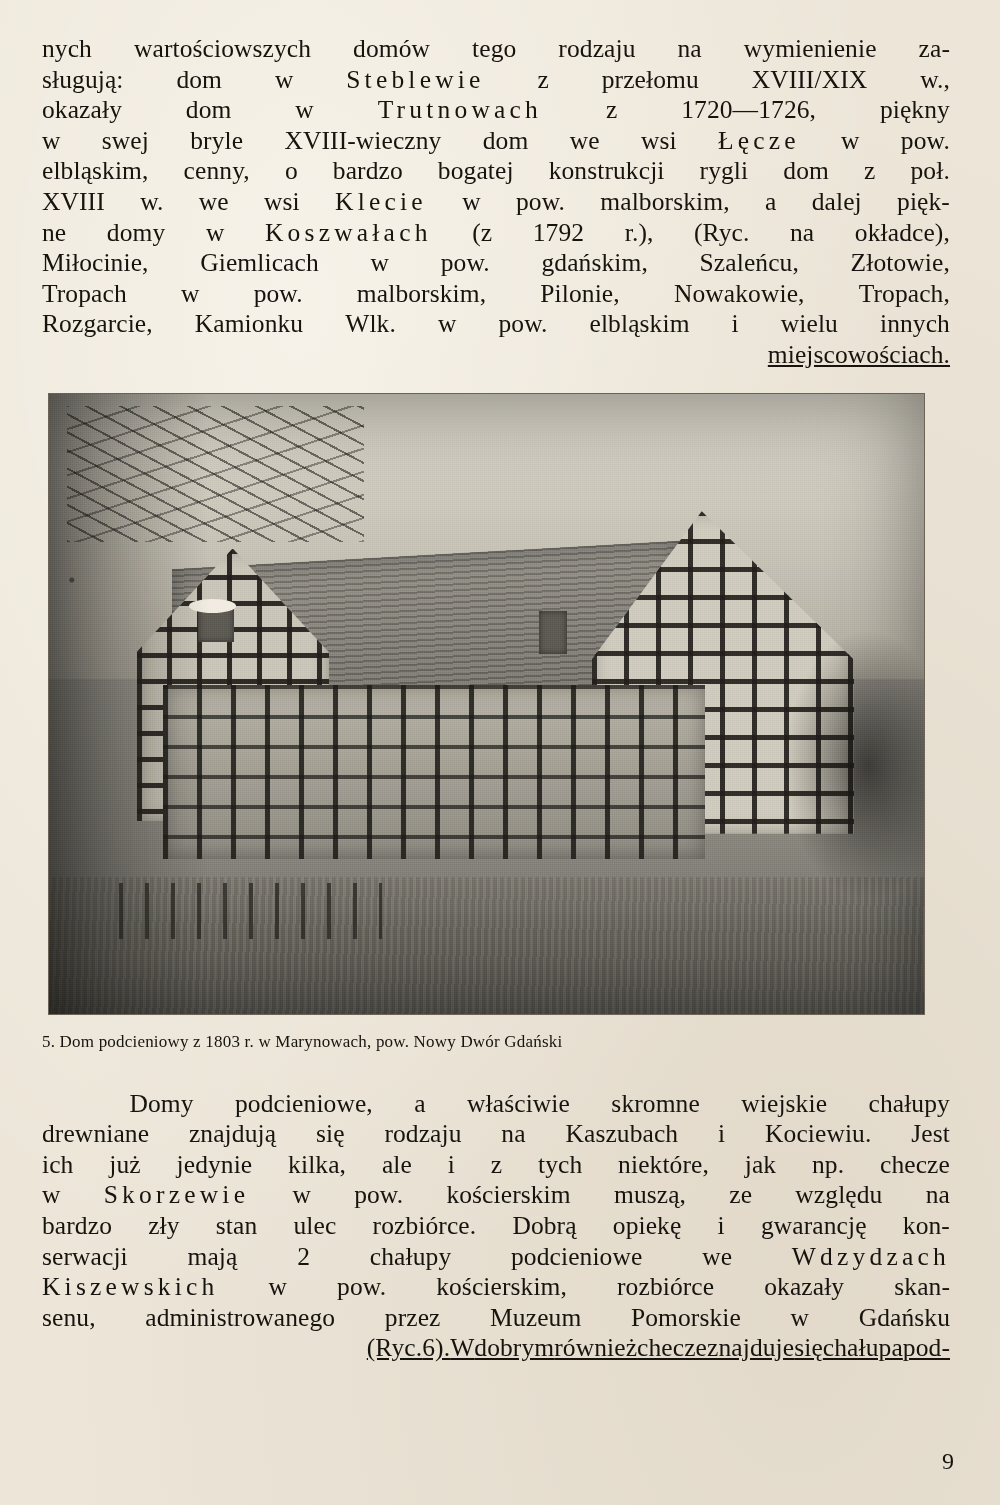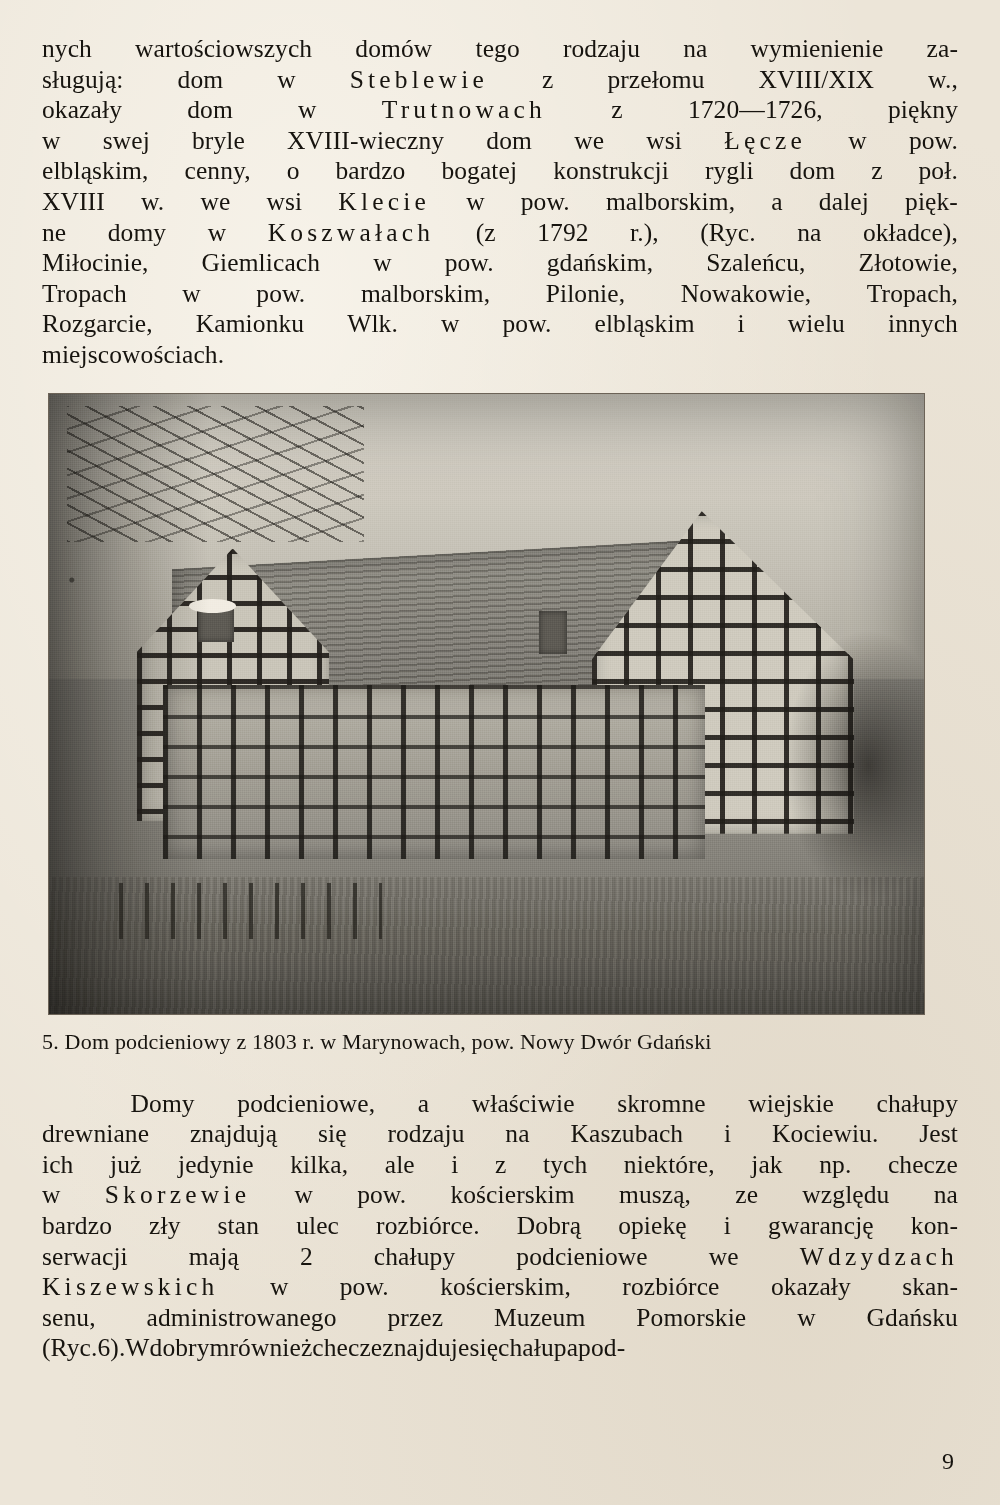--- a/index.html
+++ b/index.html
@@ -19,21 +19,21 @@
     position: absolute;
     inset: 0;
     background:
       radial-gradient(ellipse at 30% 20%, rgba(255,253,247,0.55), rgba(0,0,0,0) 60%),
       radial-gradient(ellipse at 80% 85%, rgba(214,203,184,0.45), rgba(0,0,0,0) 65%),
       #ece5d8;
   }
   .content {
     position: absolute;
     left: 42px;
-    right: 42px;
+    right: 50px;
     top: 34px;
   }
 
   
   .para {
     font-size: 25.5px;
     line-height: 30.6px;
     text-align: justify;
     text-justify: inter-word;
     letter-spacing: 0.1px;
@@ -51,21 +51,22 @@
   }
 
   
   .jline {
     display: flex;
     justify-content: space-between;
     white-space: pre;
     width: 100%;
   }
   .jline.last {
-    justify-content: flex-start;
+    justify-content: flex-end;
+    text-decoration: underline;
   }
   .jline > span {
     display: inline-block;
   }
 
   
   .figure {
     margin-top: 22px;
   }
   .photo-frame {
@@ -233,21 +234,21 @@
   }
   .vignette {
     position: absolute;
     inset: 0;
     box-shadow: inset 0 0 90px rgba(0,0,0,0.45);
   }
 
   .caption {
     margin-top: 14px;
     margin-left: 0px;
-    font-size: 22px;
+    font-size: 17px;
     line-height: 26px;
     letter-spacing: 0.2px;
     color: #17140f;
   }
 
   .para.second {
     margin-top: 34px;
   }
 
   .folio {

